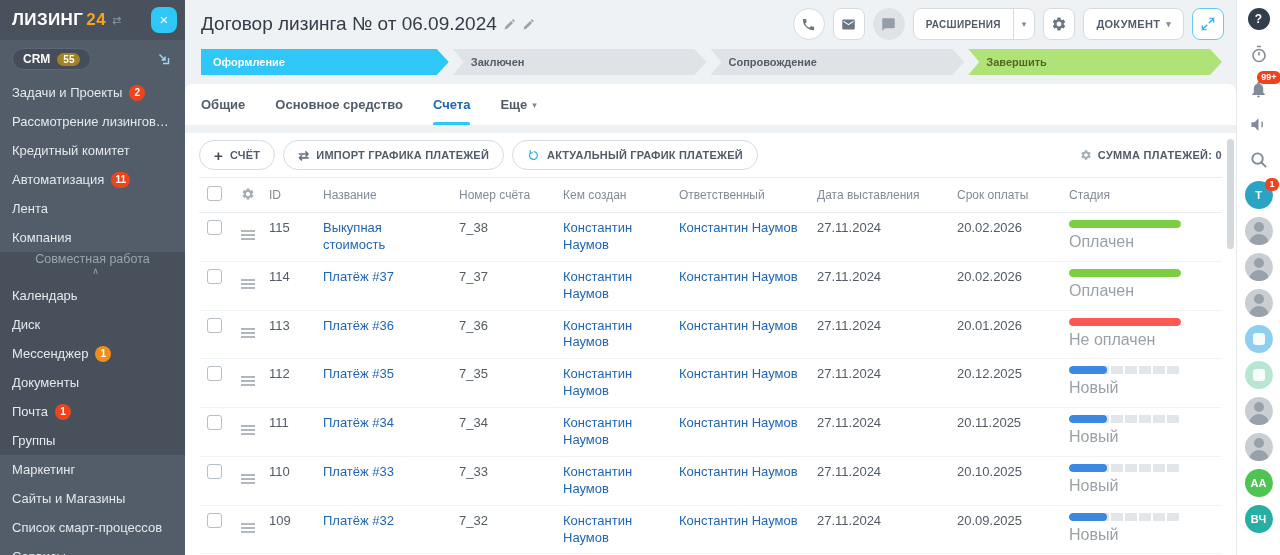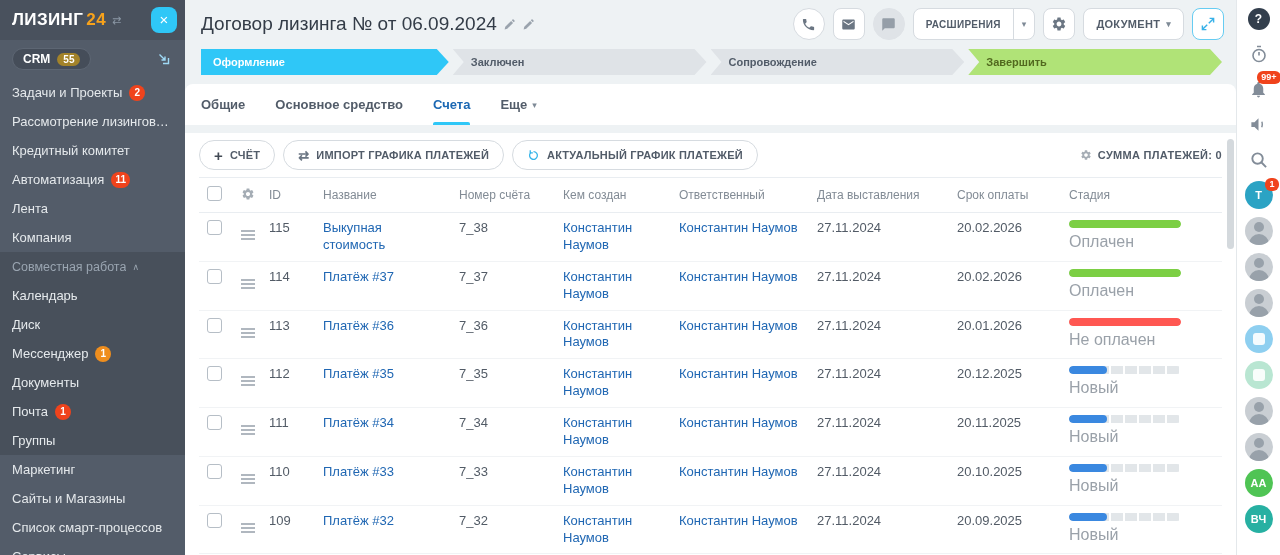--- a/index.html
+++ b/index.html
@@ -17,21 +17,21 @@
   .logo-accent { color:#f7a21b; margin-left:3px; }
   .logo-swap { color:#8b97a5; font-size:11px; margin-left:6px; }
   .menu-close { margin-left:auto; width:26px; height:26px; border-radius:8px; background:var(--accent,#2fc7f7); color:#fff; border:none; font-size:15px; line-height:24px; text-align:center; cursor:pointer; padding:0; }
   .crm-row { display:flex; align-items:center; padding:8px 10px 6px 12px; }
   .crm-pill { background:#454d59; border:1px solid #5d6673; border-radius:14px; padding:3px 10px; display:inline-flex; align-items:center; gap:7px; font-size:12px; font-weight:bold; color:#fff; cursor:pointer; }
   .crm-badge { background:#a3832a; border-radius:9px; padding:1px 6px; font-size:10px; font-weight:bold; color:#fff; }
   .dock-icon { margin-left:auto; width:22px; height:22px; display:flex; align-items:center; justify-content:center; cursor:pointer; }
   .menu { flex:1; padding:2px 0 0; font-size:13px; overflow:hidden; }
   .menu-item { display:flex; align-items:center; height:29px; padding:0 12px; color:#e5e9ec; cursor:pointer; white-space:nowrap; }
   .menu-item[data-kind="section"], .menu-item[data-kind="group"] { background:rgba(0,0,0,.13); }
-  .menu-item[data-kind="section"] { color:#9aa5b1; font-size:12.5px; }
+  .menu-item[data-kind="section"] { color:#9aa5b1; font-size:12.5px;flex-direction:column; }
   .menu-label { overflow:hidden; text-overflow:ellipsis; }
   .menu-badge { margin-left:7px; min-width:16px; height:16px; border-radius:8px; background:#f0431c; color:#fff; font-size:10px; font-weight:bold; display:inline-flex; align-items:center; justify-content:center; padding:0 4px; }
   .menu-badge:empty { display:none; }
   .menu-caret { margin-left:6px; color:#9aa5b1; font-size:9px; }
   .menu-caret:empty { display:none; }
   
   .main { flex:1; min-width:0; display:flex; flex-direction:column; background:#eef2f4; }
   .header-row { height:44px; min-height:44px; display:flex; align-items:center; gap:6px; padding:4px 12px 0 16px; }
   .page-title { font-size:19px; font-weight:normal; color:#333c47; margin:0; white-space:nowrap; }
   .pencil { display:inline-flex; cursor:pointer; }

